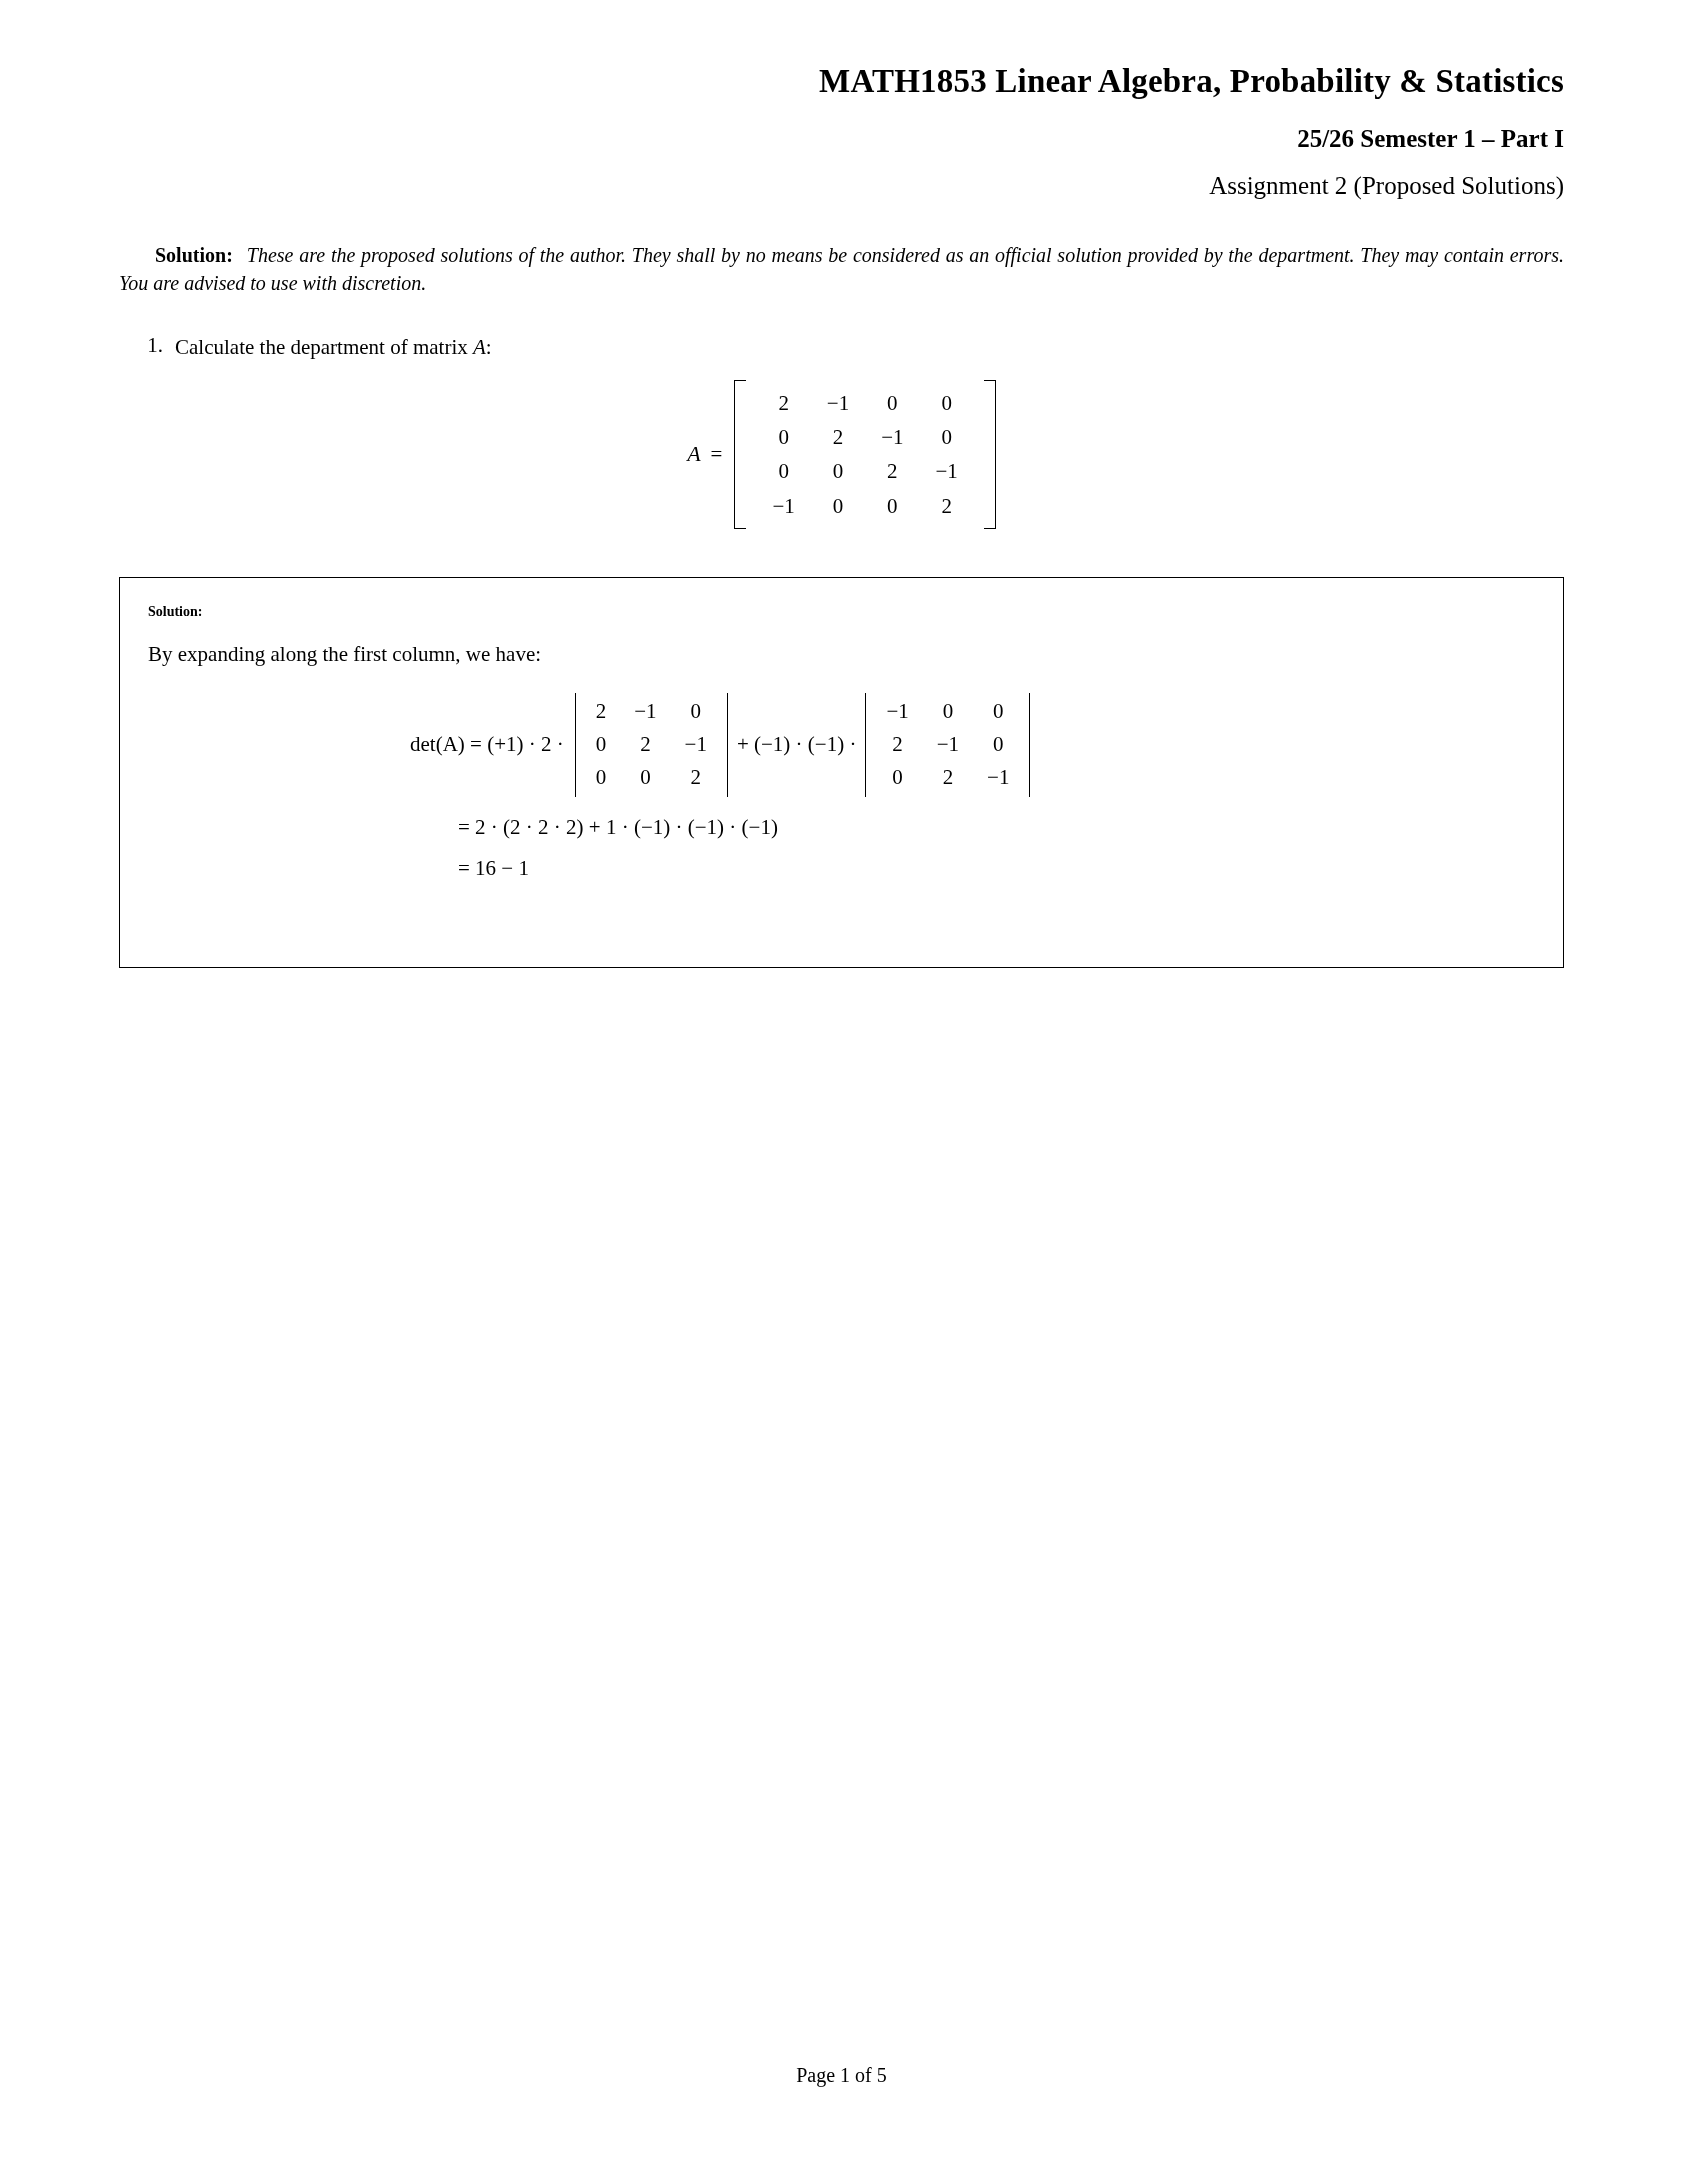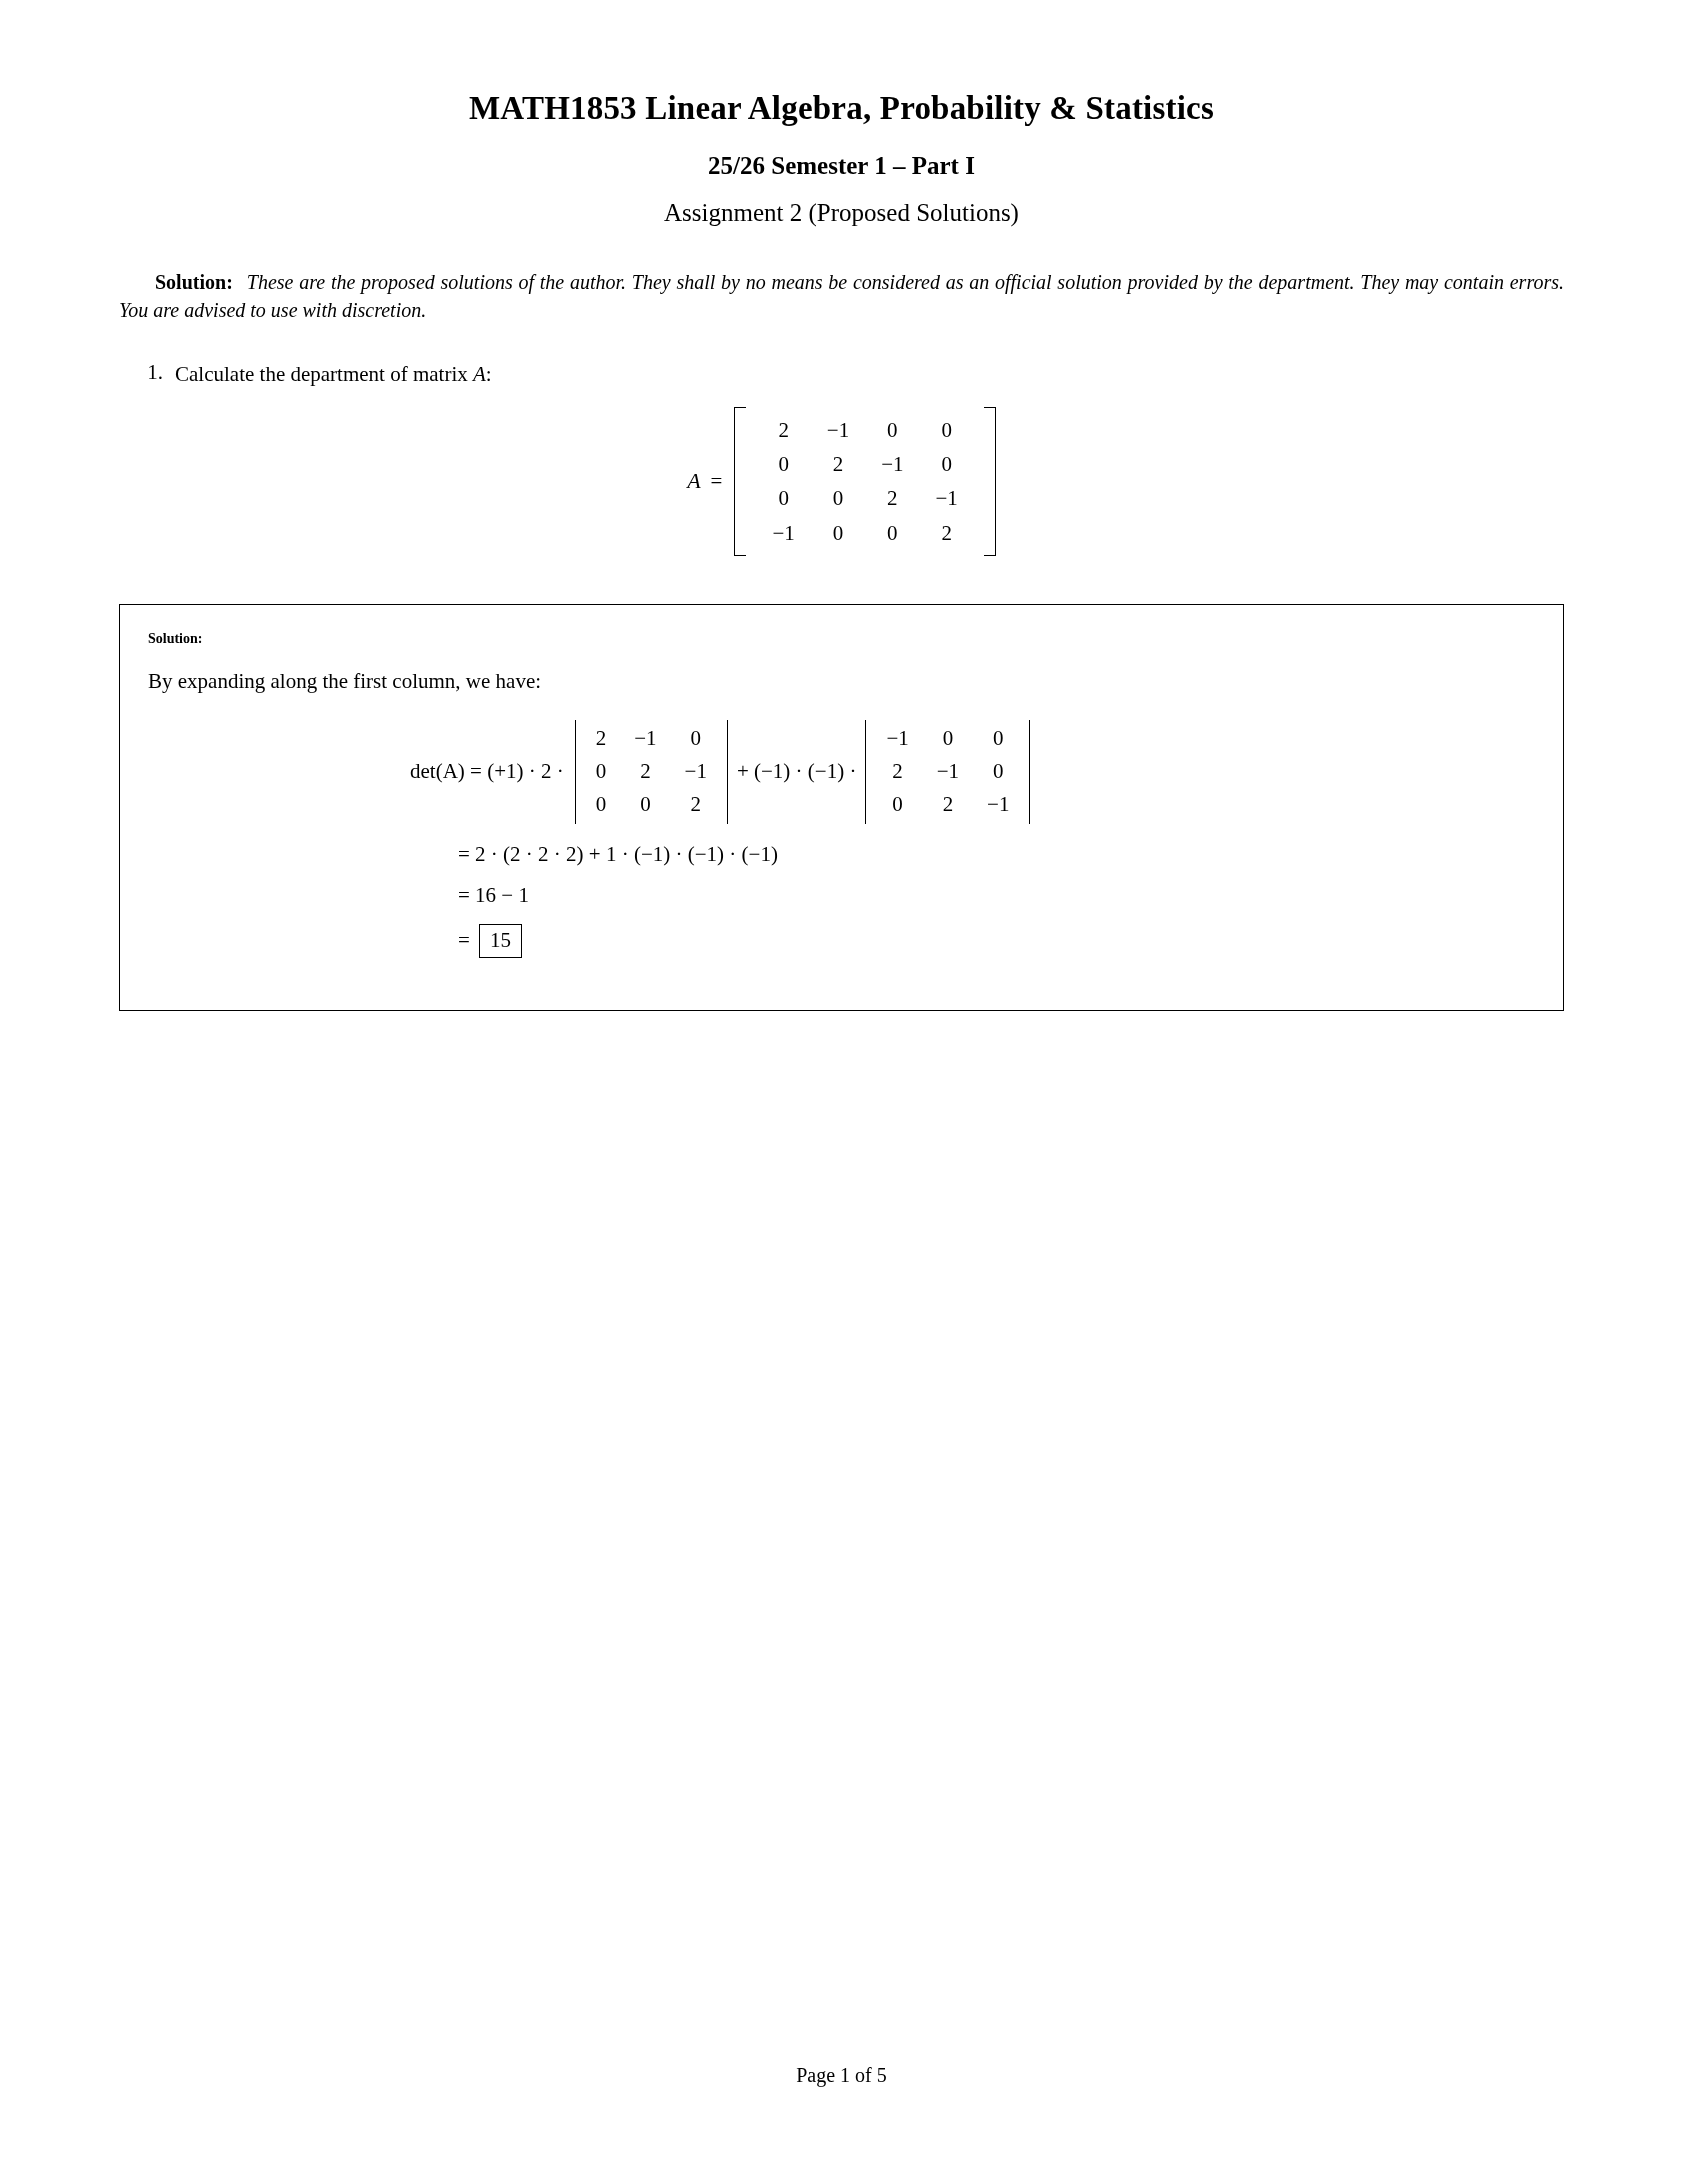--- a/index.html
+++ b/index.html
@@ -17,22 +17,22 @@
   .page {
     position: relative;
     width: 1683px;
     height: 2178px;
     box-sizing: border-box;
     padding: 0 119px;
   }
 
   
   .title-block {
-    text-align: center;
-    padding-top: 88px;
+    text-align: right;
+    padding-top: 61px;
   }
   .doc-title {
     font-size: 33px;
     font-weight: bold;
     letter-spacing: 0.2px;
     line-height: 1.25;
   }
   .doc-subtitle {
     font-size: 25px;
     font-weight: bold;
@@ -312,23 +312,19 @@
               </tr>
             </tbody>
               </table>
           </span>
           <span class="vbar"></span>
         </span>
       </div>
 
       <div class="deriv-row2">= 2 · (2 · 2 · 2) + 1 · (−1) · (−1) · (−1)</div>
       <div class="deriv-row2">= 16 − 1</div>
-      <div class="deriv-row2">
-        <span>=</span>
-        <span class="boxed-answer">15</span>
-      </div>
     </div>
   </div>
 
   <div class="footer">Page 1 of 5</div>
 
 </div>
 
 
 </body></html>

